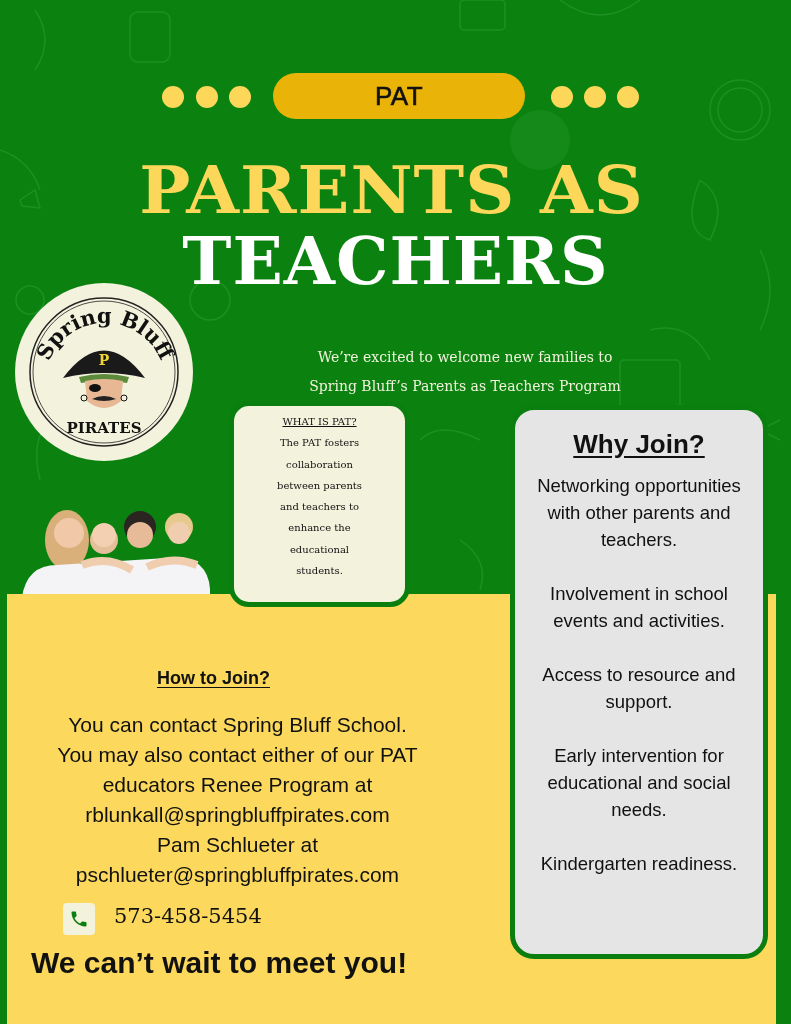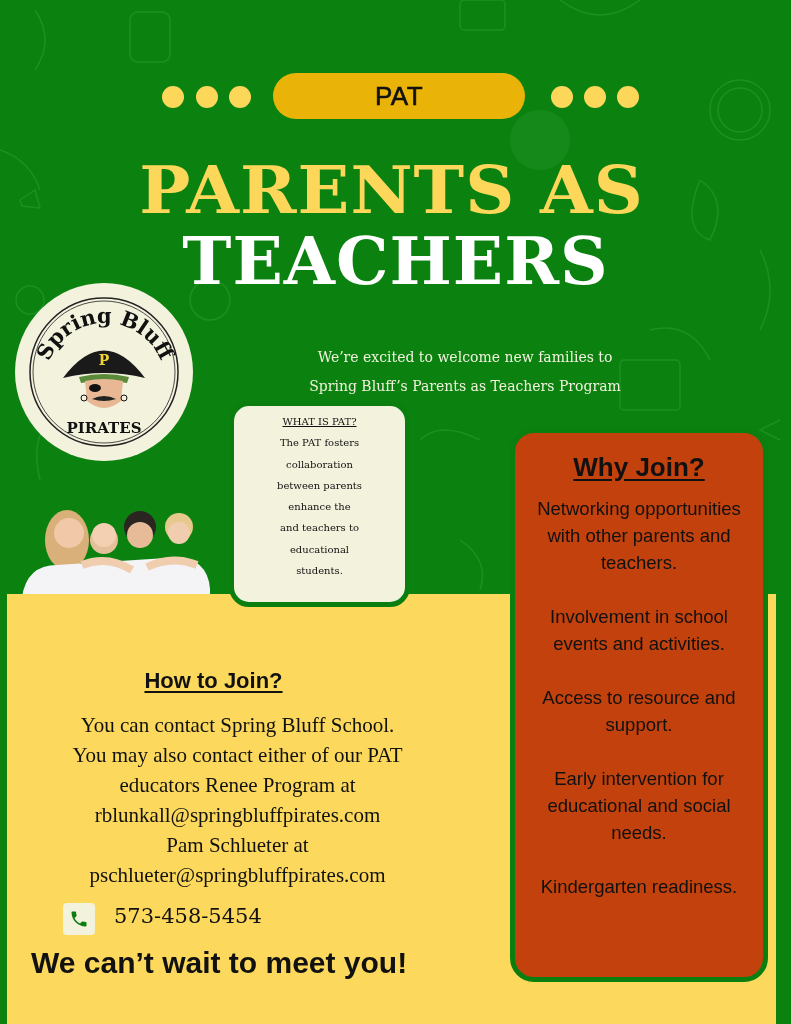--- a/index.html
+++ b/index.html
@@ -56,41 +56,41 @@
     .what {
       position: absolute; left: 229px; top: 401px; width: 181px; height: 206px;
       background: #f3f2dd; border: 5px solid #0b7e10; border-radius: 20px;
       text-align: center; padding-top: 5px;
       font-family: "DejaVu Serif", serif; font-size: 10px; line-height: 21.3px; color: #111;
     }
     .what .hdr { text-decoration: underline; }
 
     
     .why {
-      position: absolute; left: 510px; top: 428px; width: 258px; height: 554px;
-      background: #c2410c; border: 5px solid #0b7e10; border-radius: 24px;
+      position: absolute; left: 510px; top: 405px; width: 258px; height: 554px;
+      background: #e5e5e5; border: 5px solid #0b7e10; border-radius: 24px;
       text-align: center; color: #111;
       font-family: "Liberation Sans", sans-serif;
     }
     .why h2 {
       margin-top: 19px; font-size: 26px; font-weight: bold; text-decoration: underline;
       text-underline-offset: 3px;
     }
     .why .items { margin-top: 12px; font-size: 18.5px; line-height: 27px; padding: 0 20px; }
     .why .item { margin-bottom: 27px; }
 
     
     .how-h {
       position: absolute; left: 0; width: 427px; top: 668px; text-align: center;
-      font-family: "Liberation Sans", sans-serif; font-size: 22px; font-weight: bold;
+      font-family: "Liberation Sans", sans-serif; font-size: 18px; font-weight: bold;
       text-decoration: underline; color: #111; text-underline-offset: 3px;
     }
     .how-body {
       position: absolute; left: 0; width: 475px; top: 710px; text-align: center;
-      font-family: Liberation Serif, serif; font-size: 21px; line-height: 30px; color: #111;
+      font-family: Liberation Sans, sans-serif; font-size: 21px; line-height: 30px; color: #111;
     }
     .phone-icon {
       position: absolute; left: 63px; top: 903px; width: 32px; height: 32px;
       background: #f3f2dd; border-radius: 4px;
       display: flex; align-items: center; justify-content: center;
     }
     .phone-num {
       position: absolute; left: 114px; top: 904px;
       font-family: "DejaVu Serif", serif; font-size: 21px; color: #111;
     }
@@ -180,22 +180,22 @@
   <path d="M135 72 Q160 60 185 70" stroke="#f1cdb0" stroke-width="8" fill="none"></path>
 </svg>
 
 <div class="yellow"></div>
 
 <div class="what">
   <div class="hdr">WHAT IS PAT?</div>
   <div>The PAT fosters</div>
   <div>collaboration</div>
   <div>between parents</div>
+  <div>and teachers to</div>
   <div>enhance the</div>
-  <div>and teachers to</div>
   <div>educational</div>
   <div>students.</div>
 </div>
 
 <div class="why">
   <h2>Why Join?</h2>
   <div class="items">
     <div class="item">Networking opportunities with other parents and teachers.</div>
     <div class="item">Involvement in school events and activities.</div>
     <div class="item">Access to resource and support.</div>

